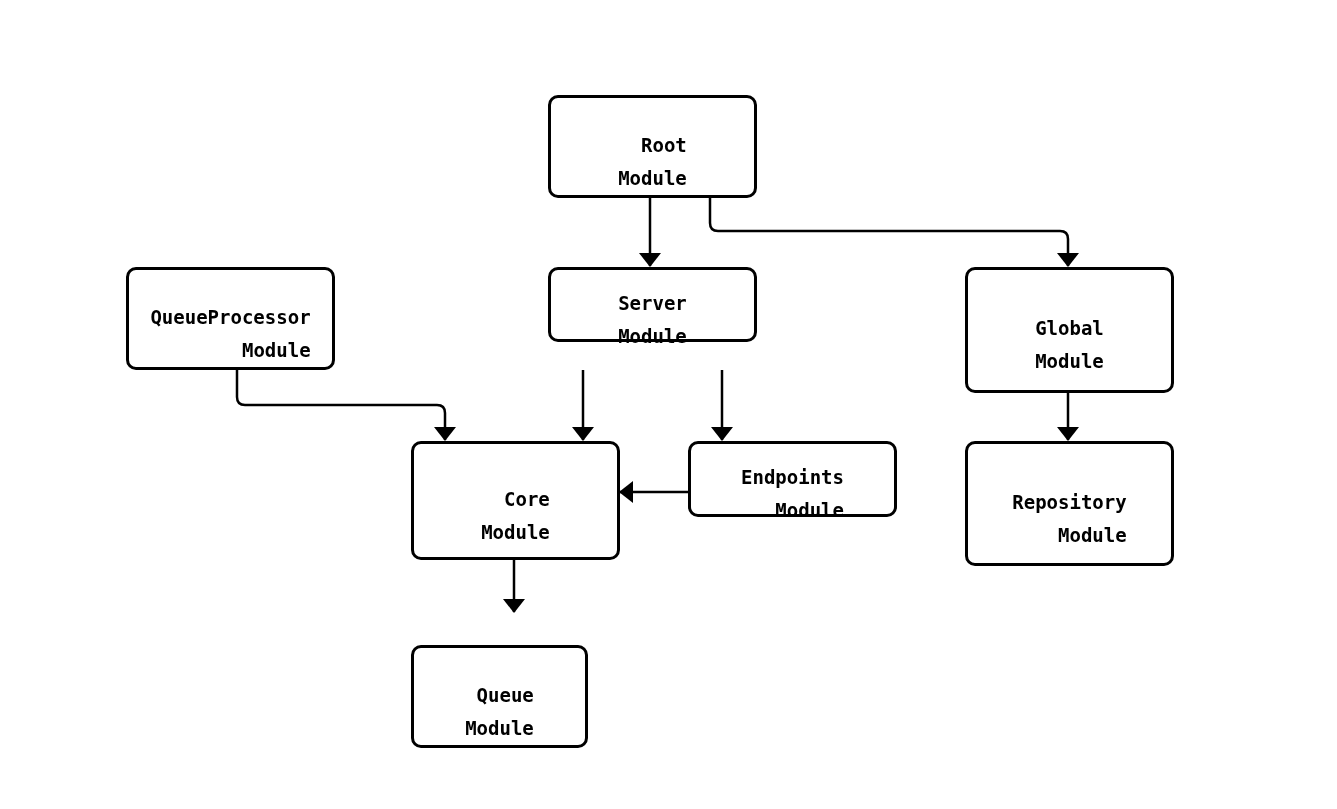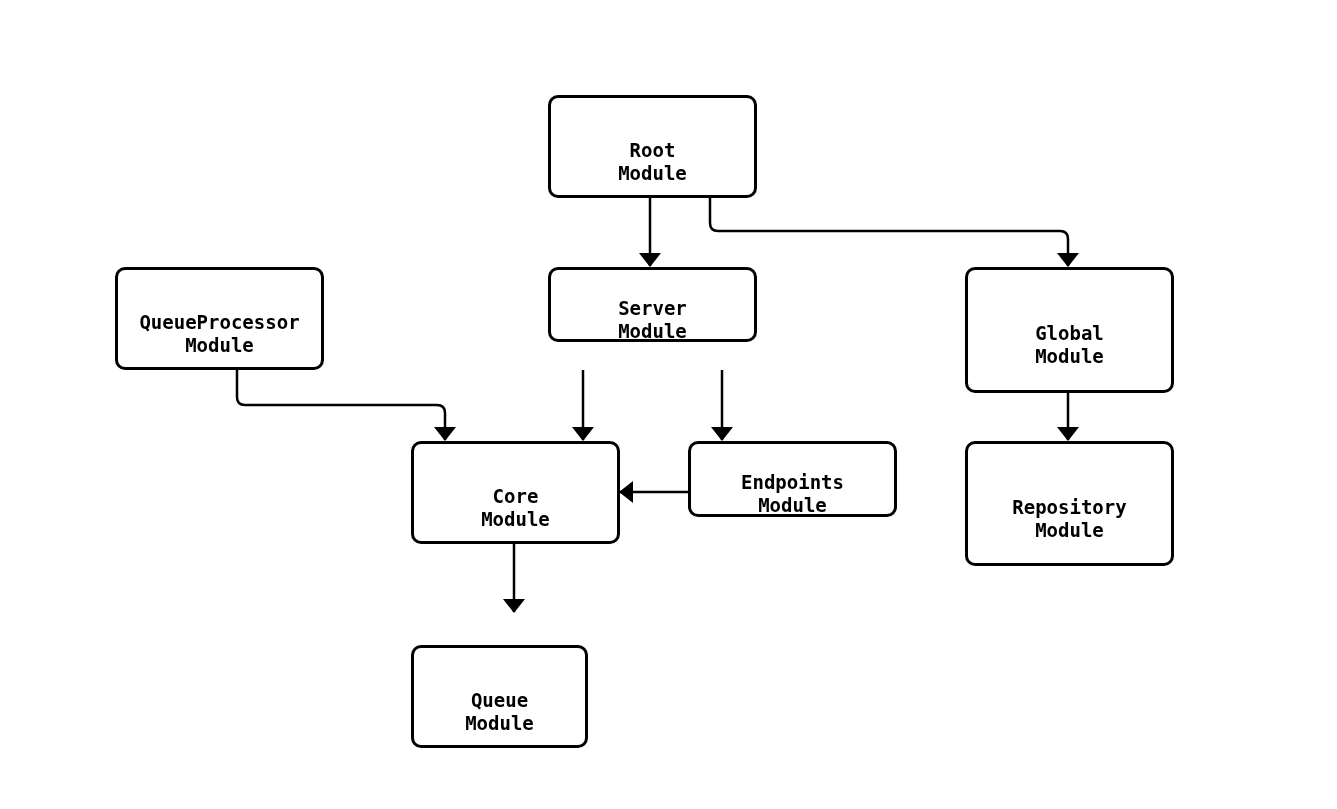--- a/index.html
+++ b/index.html
@@ -33,23 +33,23 @@
     background: var(--node-fill, #ffffff);
     border: 3px solid var(--node-border, #000000);
     border-radius: 10px;
     display: flex;
     align-items: center;
     justify-content: center;
   }
   .node-label {
     font-weight: bold;
     font-size: 19px;
-    line-height: 23px;
+    line-height: 33px;
     color: #000000;
-    text-align: center;
+    text-align: right;
     white-space: pre-line;
     margin-top: 30px;
   }
 </style>
 </head>
 <body>
 
 <div class="canvas" style="--bg: #ffffff; --node-fill: #ffffff; --node-border: #000000; --edge: #000000;">
   <svg class="edge-layer" id="edge-layer" xmlns="http://www.w3.org/2000/svg" width="1337" height="809" viewBox="0 0 1337 809">
     <defs>
@@ -64,33 +64,33 @@
       <path d="M 722 370 L 722 440" class="edge" marker-end="url(#arrowhead)"></path>
       <path d="M 688 492 L 620 492" class="edge" marker-end="url(#arrowhead)"></path>
       <path d="M 1068 370 L 1068 440" class="edge" marker-end="url(#arrowhead)"></path>
       <path d="M 514 544 L 514 612" class="edge" marker-end="url(#arrowhead)"></path>
     </svg>
   <div id="node-layer">
       <div class="node" style="left: 548px; top: 95px; width: 209px; height: 103px;">
         <span class="node-label">Root
 Module</span>
       </div>
-      <div class="node" style="left: 115px; top: 267px; width: 209px; height: 103px;">
+      <div class="node" style="left: 126px; top: 267px; width: 209px; height: 103px;">
         <span class="node-label">QueueProcessor
 Module</span>
       </div>
       <div class="node" style="left: 548px; top: 267px; width: 209px; height: 75px;">
         <span class="node-label">Server
 Module</span>
       </div>
       <div class="node" style="left: 965px; top: 267px; width: 209px; height: 126px;">
         <span class="node-label">Global
 Module</span>
       </div>
-      <div class="node" style="left: 411px; top: 441px; width: 209px; height: 103px;">
+      <div class="node" style="left: 411px; top: 441px; width: 209px; height: 119px;">
         <span class="node-label">Core
 Module</span>
       </div>
       <div class="node" style="left: 688px; top: 441px; width: 209px; height: 76px;">
         <span class="node-label">Endpoints
 Module</span>
       </div>
       <div class="node" style="left: 965px; top: 441px; width: 209px; height: 125px;">
         <span class="node-label">Repository
 Module</span>

